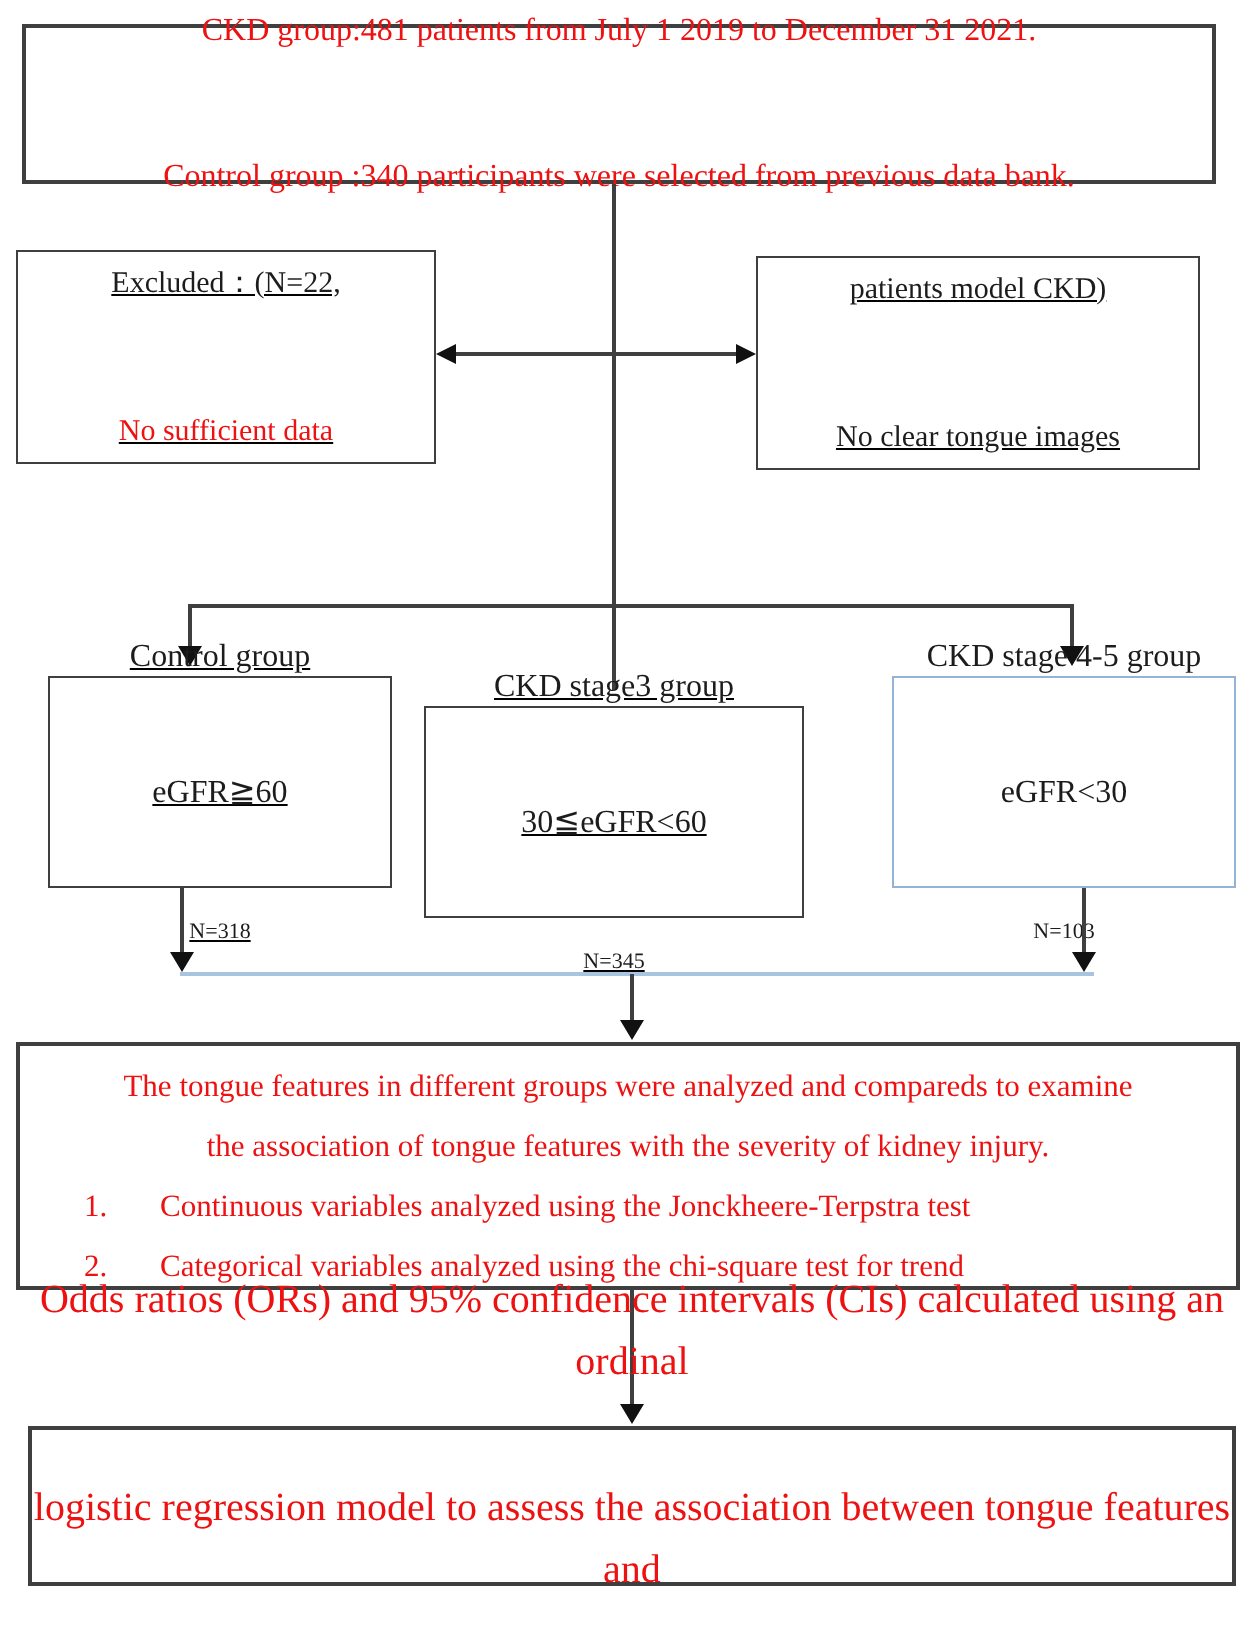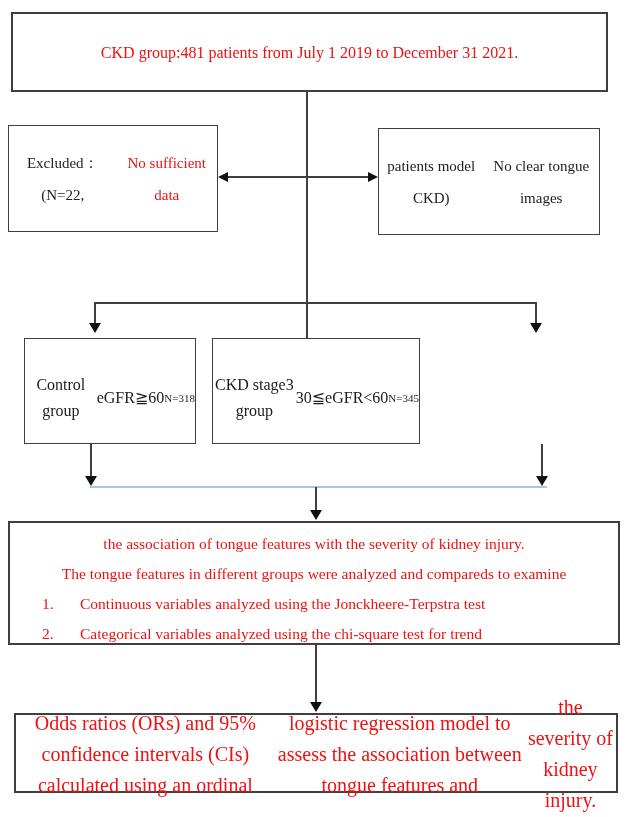--- a/index.html
+++ b/index.html
@@ -7,24 +7,24 @@
     --ink:#1c1c1c;
     --line:#3f3f3f;
     --blue-border:#95b3d7;
     --blue-line:#a8c4e0;
   }
   *{margin:0;padding:0;box-sizing:border-box;}
   body{background:#ffffff;font-family:"Liberation Serif","DejaVu Serif",serif;}
   .canvas{position:relative;width:630px;height:817px;background:#ffffff;overflow:hidden;}
 
   .box{position:absolute;background:#ffffff;border:2px solid var(--line);}
-  .box.thin{border-width:1.5px;}
+  .box.thin{border-width:1.5px;text-decoration:underline;}
   .box.blue{border:1.5px solid var(--blue-border);}
 
-  .center-text{display:flex;flex-direction:row;align-items:center;justify-content:center;text-align:center;}
+  .center-text{display:flex;flex-direction:column;align-items:center;justify-content:center;text-align:center;gap:42px;}
 
   .red{color:var(--red);}
   .ink{color:var(--ink);}
 
   
   .vline{position:absolute;width:2px;background:var(--line);}
   .hline{position:absolute;height:2px;background:var(--line);}
   .hline.blue{background:var(--blue-line);height:2px;}
   .arr-down{position:absolute;width:0;height:0;border-left:6px solid transparent;border-right:6px solid transparent;border-top:10px solid #111;}
   .arr-left{position:absolute;width:0;height:0;border-top:5px solid transparent;border-bottom:5px solid transparent;border-right:10px solid #111;}
@@ -33,38 +33,39 @@
   
   .top-box{left:11px;top:12px;width:597px;height:80px;font-size:16px;line-height:31px;}
   .excl-left{left:8px;top:125px;width:210px;height:107px;font-size:15px;line-height:32px;}
   .excl-right{left:378px;top:128px;width:222px;height:107px;font-size:15px;line-height:32px;}
 
   .group-box{top:338px;height:106px;padding-top:14px;}
   .group-box .title{font-size:16px;line-height:26px;}
   .group-box .criteria{font-size:16px;line-height:26px;}
   .group-box .count{font-size:11px;line-height:28px;}
   .g1{left:24px;width:172px;}
-  .g2{left:212px;width:208px;}
+  .g2{left:212px;width:190px;margin-top:15px;}
   .g3{left:446px;width:172px;}
 
   .analysis-box{left:8px;top:521px;width:612px;height:124px;font-size:15.5px;line-height:30px;padding-top:6px;}
   .analysis-box .center-line{text-align:center;}
   .analysis-box .list-line{text-align:left;padding-left:32px;font-family:Liberation Serif, serif;}
   .analysis-box .num{display:inline-block;width:38px;}
 
   .result-box{left:14px;top:713px;width:604px;height:80px;font-size:20px;line-height:31px;padding-top:2px;}
   .result-box div{text-align:center;}
 </style>
 </head>
 <body>
 
 <div class="canvas">
 
   <div class="box top-box center-text">
     <div class="red">CKD group:481 patients from July 1 2019 to December 31 2021.</div>
+    <div class="red">Control group :340 participants were selected from previous data bank.</div>
   </div>
 
   <div class="vline" style="left:306px;top:92px;height:253px;"></div>
 
   <div class="box thin excl-left center-text">
     <div class="ink">Excluded：(N=22,</div>
     <div class="red">No sufficient data</div>
   </div>
 
   <div class="box thin excl-right center-text">
@@ -87,32 +88,37 @@
     <div class="ink criteria">eGFR≧60</div>
     <div class="ink count">N=318</div>
   </div>
 
   <div class="box thin group-box g2 center-text">
     <div class="ink title">CKD stage3 group</div>
     <div class="ink criteria">30≦eGFR&lt;60</div>
     <div class="ink count">N=345</div>
   </div>
 
+  <div class="box blue group-box g3 center-text">
+    <div class="ink title">CKD stage 4-5 group</div>
+    <div class="ink criteria">eGFR&lt;30</div>
+    <div class="ink count">N=103</div>
+  </div>
 
   <div class="vline" style="left:90px;top:444px;height:33px;"></div>
   <div class="arr-down" style="left:85px;top:476px;"></div>
   <div class="vline" style="left:541px;top:444px;height:33px;"></div>
   <div class="arr-down" style="left:536px;top:476px;"></div>
   <div class="hline blue" style="left:90px;top:486px;width:457px;"></div>
   <div class="vline" style="left:315px;top:487px;height:24px;"></div>
   <div class="arr-down" style="left:310px;top:510px;"></div>
 
   <div class="box analysis-box">
+    <div class="red center-line">The tongue features in different groups were analyzed and compareds to examine</div>
     <div class="red center-line">the association of tongue features with the severity of kidney injury.</div>
-    <div class="red center-line">The tongue features in different groups were analyzed and compareds to examine</div>
     <div class="red list-line">
       <span class="num">1.</span><span>Continuous variables analyzed using the Jonckheere-Terpstra test</span>
     </div>
     <div class="red list-line">
       <span class="num">2.</span><span>Categorical variables analyzed using the chi-square test for trend</span>
     </div>
   </div>
 
   <div class="vline" style="left:315px;top:645px;height:58px;"></div>
   <div class="arr-down" style="left:310px;top:702px;"></div>

